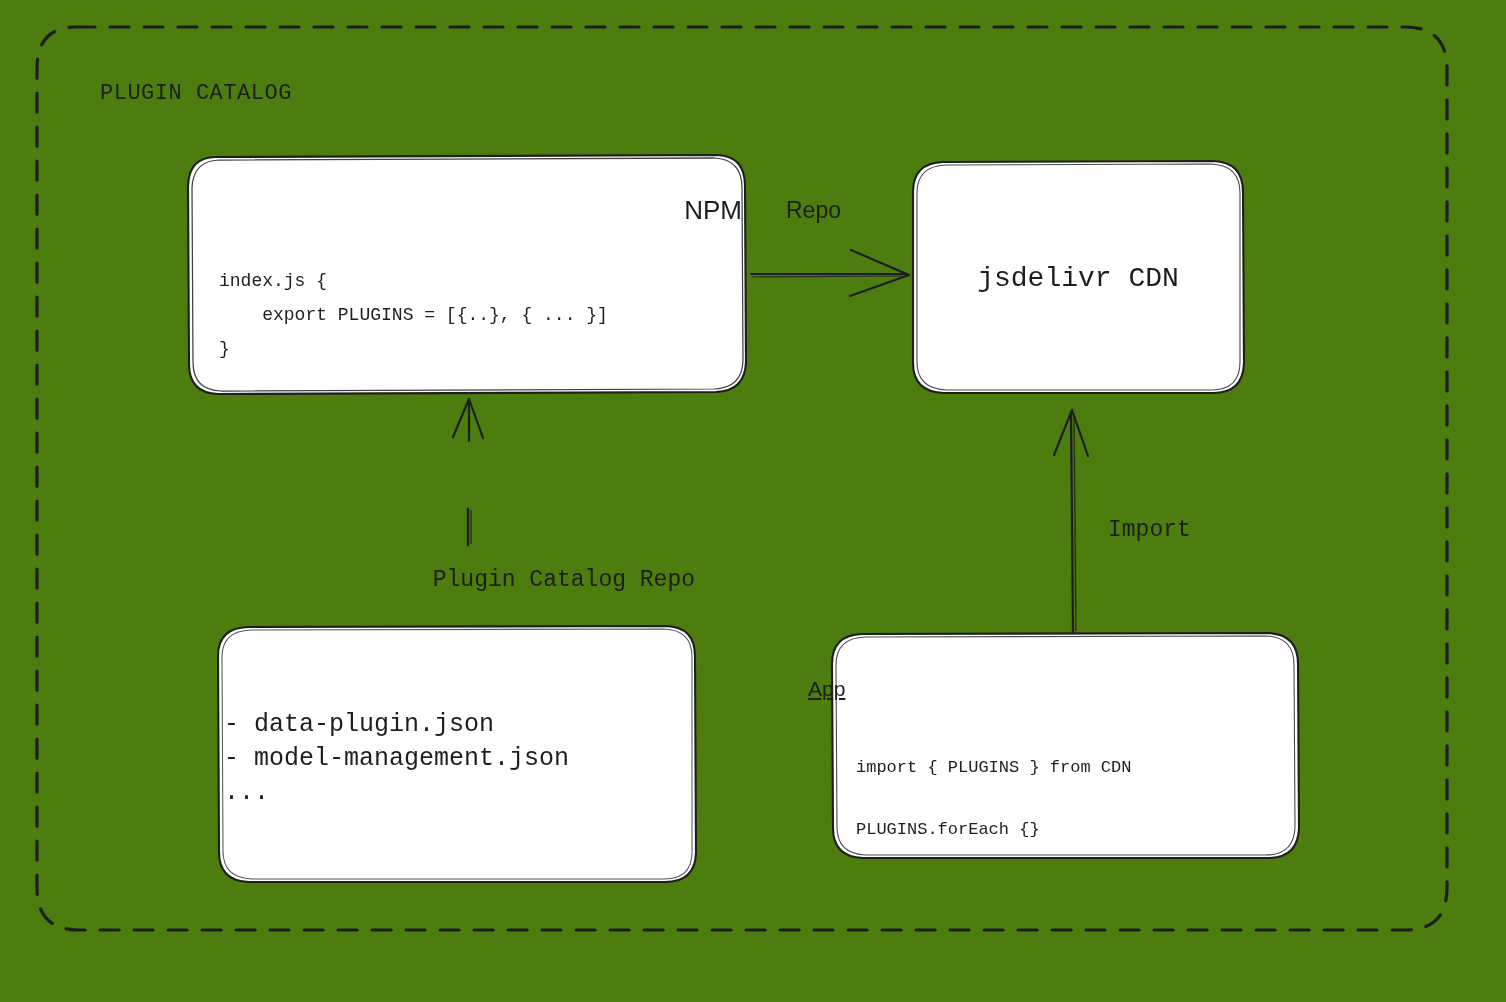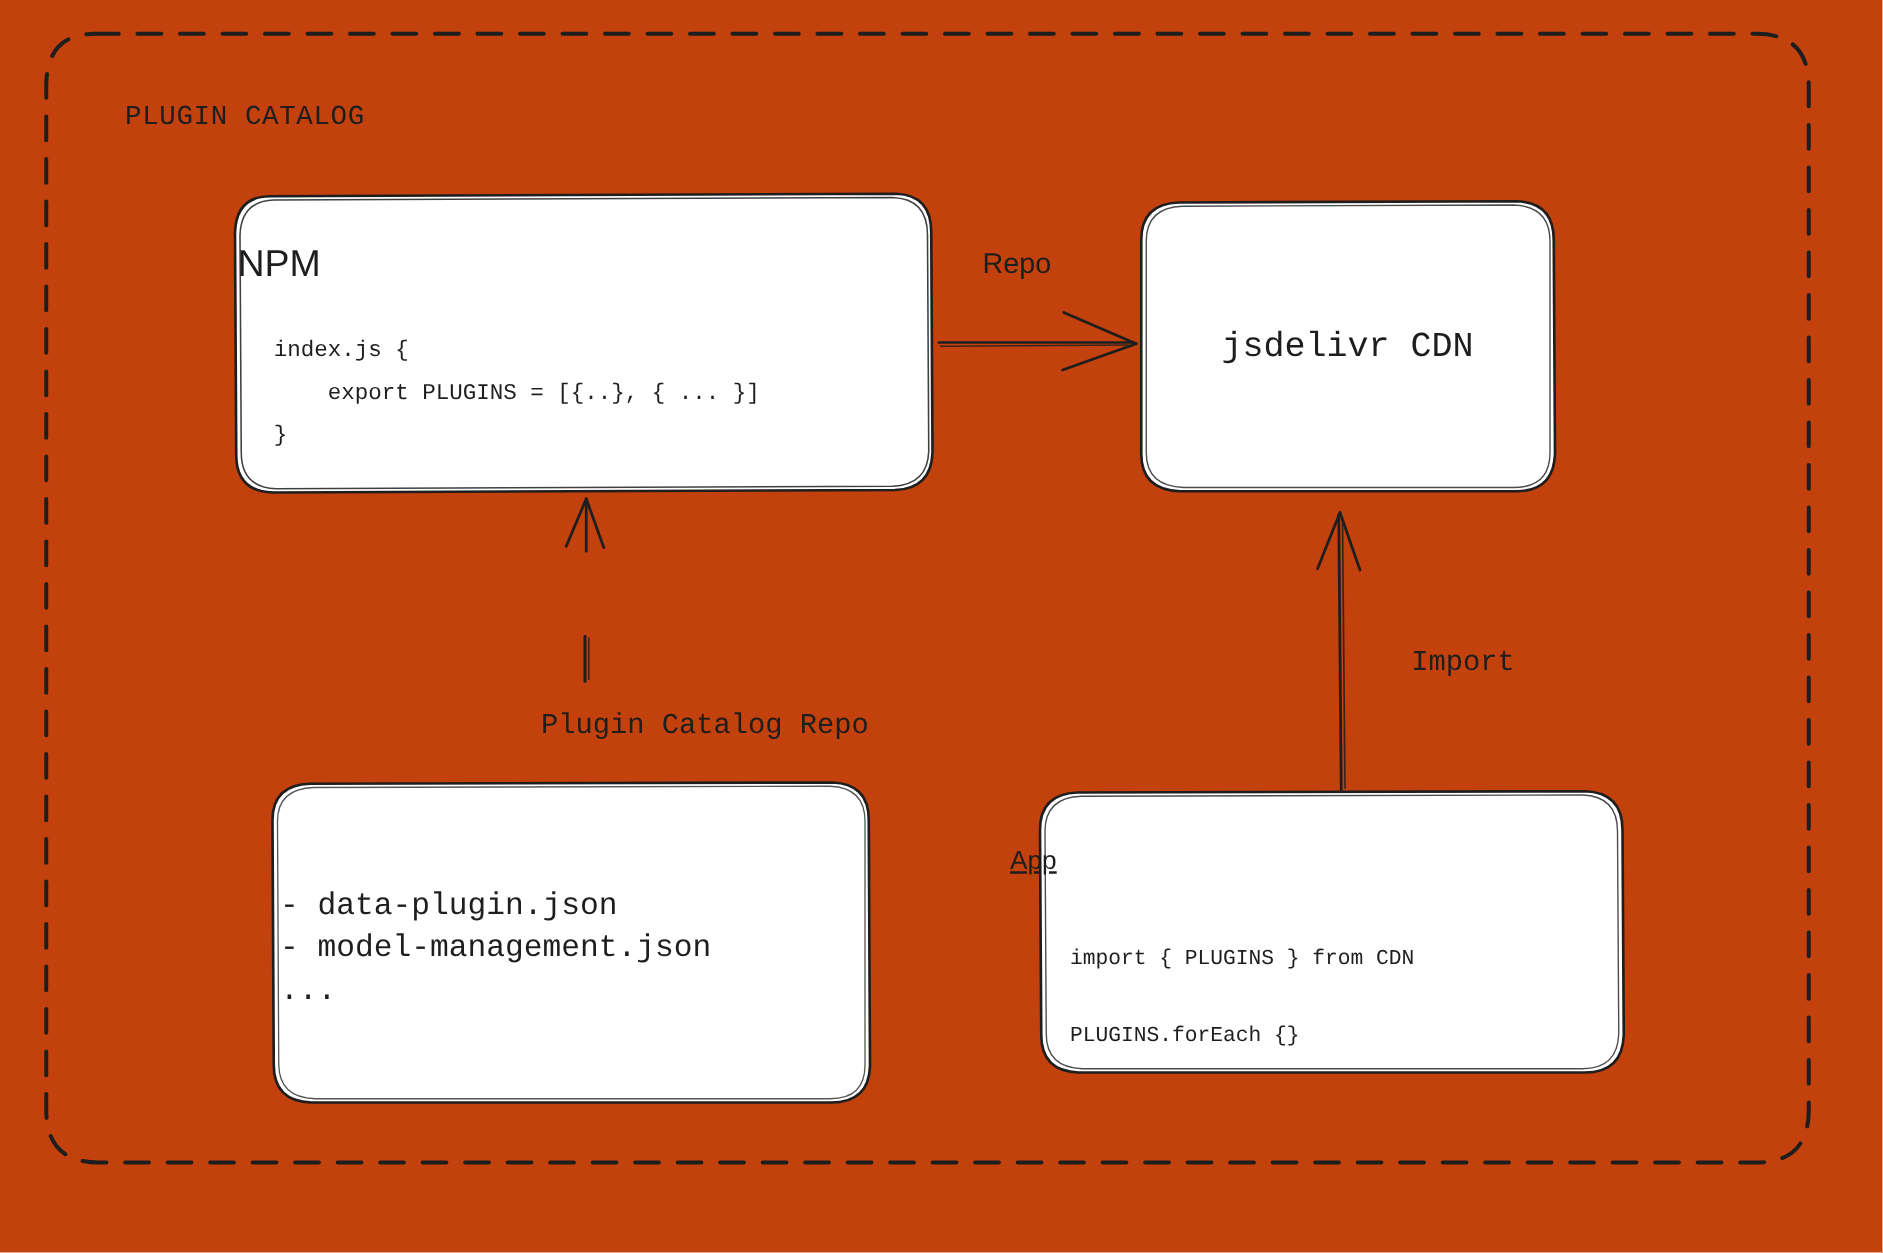--- a/index.html
+++ b/index.html
@@ -9,21 +9,21 @@
     background: #ffffff;
   }
   body {
     font-family: "Liberation Mono", "DejaVu Sans Mono", monospace;
     color: #1e1e1e;
   }
   #canvas {
     position: relative;
     width: 1506px;
     height: 1002px;
-    background: #c2410c;
+    background: #4d7c0f;
     overflow: hidden;
   }
   #sketch-layer {
     position: absolute;
     left: 0;
     top: 0;
     width: 1506px;
     height: 1002px;
     pointer-events: none;
   }
@@ -45,22 +45,22 @@
   #frame-title {
     left: 100px;
     top: 83px;
     font-size: 22px;
     letter-spacing: 0.5px;
   }
   #npm-title {
     left: 190px;
     top: 197px;
     width: 552px;
-    text-align: left;
-    font-size: 30px;
+    text-align: right;
+    font-size: 26px;
   }
   #npm-code {
     left: 219px;
     top: 264px;
     font-size: 18px;
     line-height: 34px;
   }
   #cdn-title {
     left: 913px;
     top: 265px;
@@ -103,21 +103,20 @@
   #app-code {
     left: 856px;
     top: 737px;
     font-size: 17px;
     line-height: 62px;
   }
   #import-label {
     left: 1108px;
     top: 519px;
     font-size: 23px;
-    margin-left: 21px;
   }
 
   
   .hit {
     position: absolute;
     background: transparent;
   }
 </style>
 </head>
 <body>

